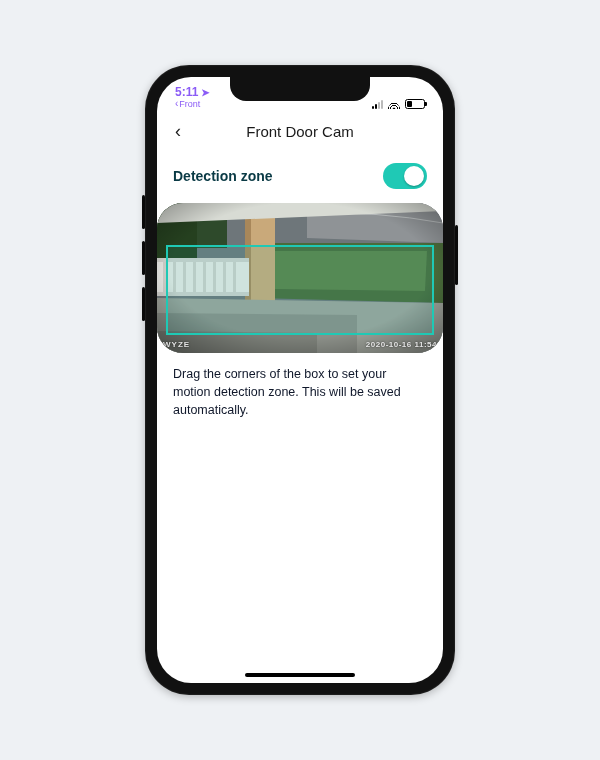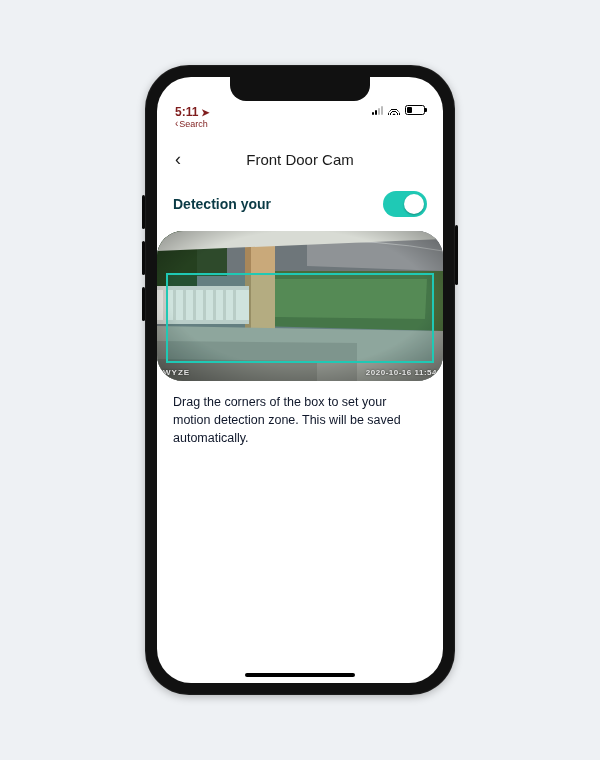--- a/index.html
+++ b/index.html
@@ -57,27 +57,26 @@
     width:110px; height:4px;
     background:#000;
     border-radius:3px;
     z-index:50;
   }
 
   
   .status-bar {
     height:34px;
     display:flex;
-    align-items:flex-start;
+    align-items:flex-end;
     justify-content:space-between;
     padding:0 18px 2px;
     font-size:12px;
     font-weight:600;
-    color:#7f1d1d;
-    margin-top:28px;
+    color:#8b5cf6;
   }
   .status-left { display:flex; align-items:center; gap:3px; }
   .status-right { display:flex; align-items:center; gap:4px; }
   .loc-arrow { font-size:10px; transform:rotate(0deg); }
   .back-search { font-size:9px; font-weight:400; margin-top:-1px; display:flex; align-items:center; gap:1px;}
   .back-search .chev { font-size:10px; }
   .status-col { display:flex; flex-direction:column; align-items:flex-start; gap:0;}
 
   .sig-bars { display:flex; align-items:flex-end; gap:1px; height:10px; }
   .sig-bars span { width:2px; background:#000; border-radius:1px; }
@@ -200,21 +199,21 @@
     <div class="notch"></div>
 
     <div class="status-bar">
       <div class="status-col">
         <div class="status-left">
           <span>5:11</span>
           <span class="loc-arrow">➤</span>
         </div>
         <div class="back-search">
           <span class="chev">‹</span>
-          <span>Search</span>
+          <span>Front</span>
         </div>
       </div>
       <div class="status-right">
         <div class="sig-bars">
           <span></span>
             <span></span>
             <span></span>
             <span></span>
         </div>
         <div class="wifi"></div>
@@ -225,21 +224,21 @@
     </div>
 
     <div class="navbar">
       <div class="back">
         <span>‹</span>
       </div>
       <div>Front Door Cam</div>
     </div>
 
     <div class="setting-row">
-      <div class="label">Detection your</div>
+      <div class="label">Detection zone</div>
       <div class="toggle">
         <div class="knob"></div>
       </div>
     </div>
 
     <div class="preview">
       <svg viewBox="0 0 286 150" preserveAspectRatio="xMidYMid slice">
 
         <rect width="286" height="150" fill="#6e767a"></rect>
 

